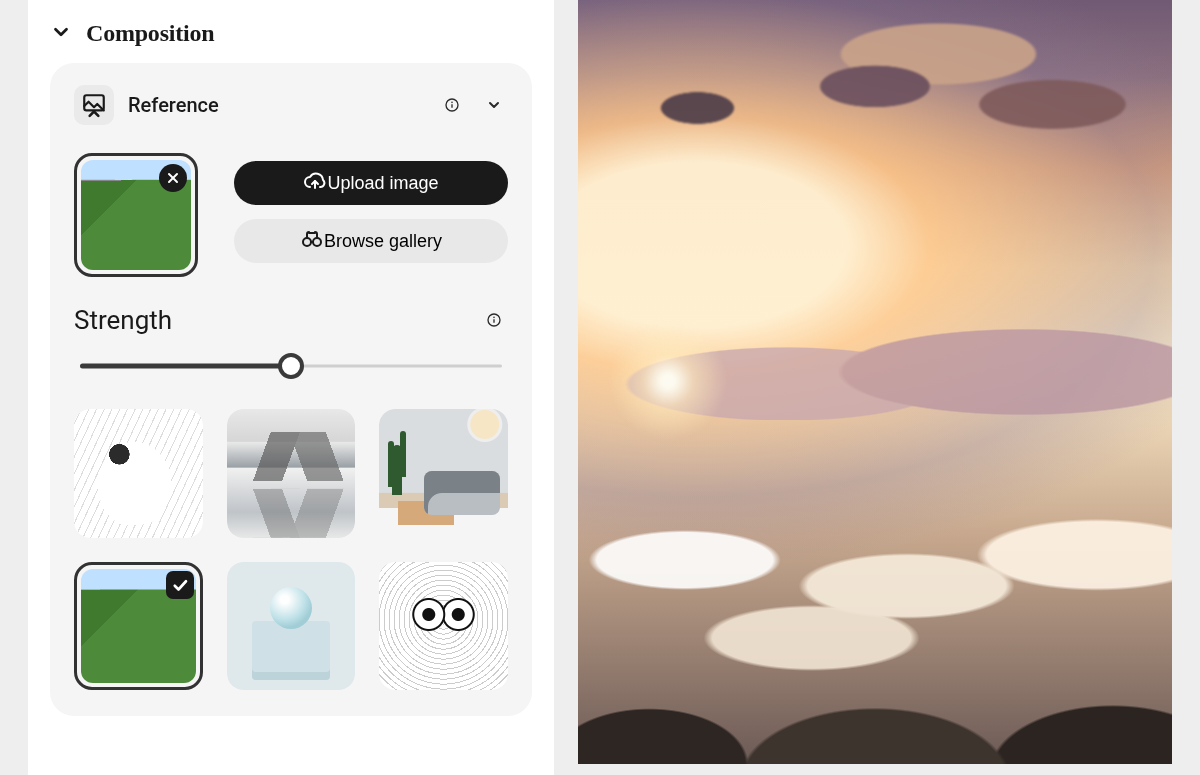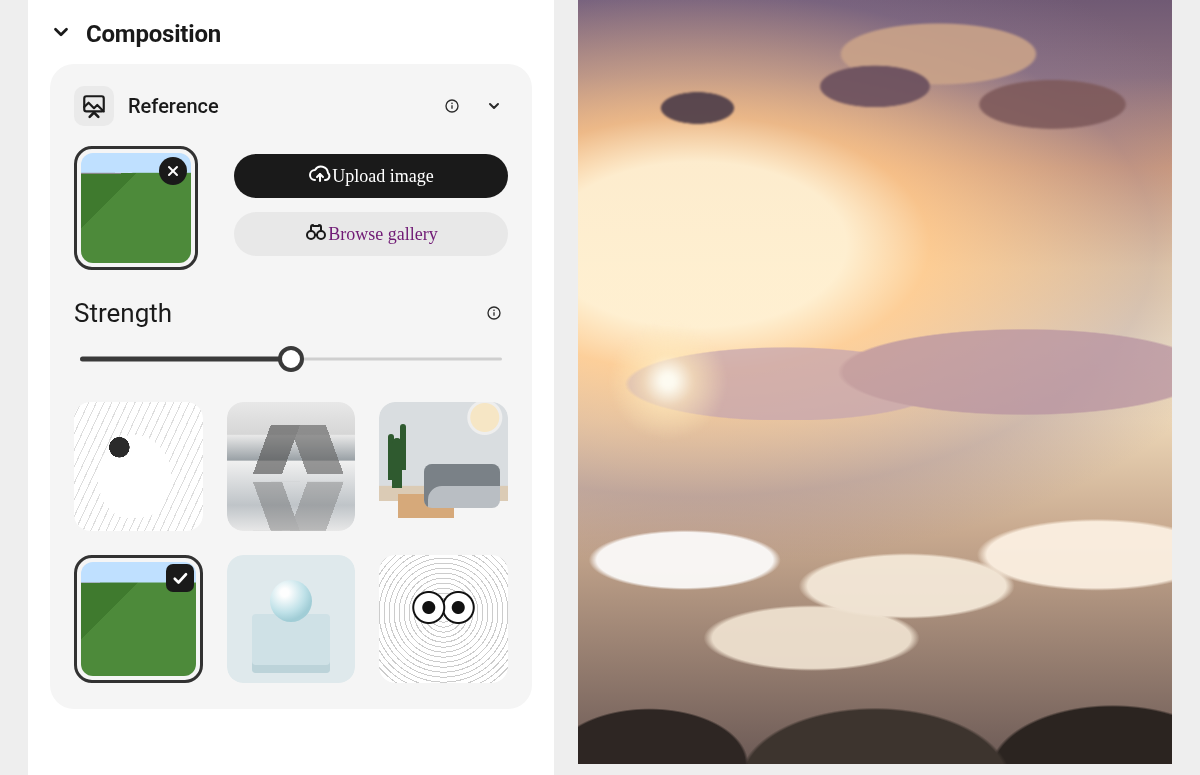--- a/index.html
+++ b/index.html
@@ -40,31 +40,32 @@
     align-items: center;
     gap: 14px;
     margin-bottom: 16px;
   }
   .composition-header .chev svg { width: 22px; height: 22px; }
   .composition-header h2 {
     font-size: 24px;
     font-weight: 700;
     margin: 0;
     letter-spacing: -0.2px;
+    font-family: Liberation Serif, serif;
   }
   .subpanel {
     background: var(--subpanel);
     border-radius: 24px;
     padding: 22px 24px 26px 24px;
   }
   .reference-row {
     display: flex;
     align-items: center;
     gap: 14px;
-    margin-bottom: 20px;
+    margin-bottom: 28px;
   }
   .ref-icon-box {
     width: 40px; height: 40px;
     background: #eaeaea;
     border-radius: 10px;
     display: flex; align-items: center; justify-content: center;
   }
   .ref-icon-box svg { width: 26px; height: 26px; }
   .ref-title {
     font-size: 20px;
@@ -122,25 +123,24 @@
     height: 44px;
     border-radius: 22px;
     border: none;
     display: flex;
     align-items: center;
     justify-content: center;
     font-size: 18px;
     font-weight: 500;
     cursor: pointer;
     padding: 0 20px;
-    font-family: Liberation Serif, serif;
   }
   .pill-btn svg { width: 24px; height: 24px; flex-shrink: 0; }
   .pill-dark  { background: var(--btn-dark);  color: #fff; }
-  .pill-light { background: var(--btn-light); color: #701a75; }
+  .pill-light { background: var(--btn-light); color: #000000; }
 
   .strength-row {
     display: flex;
     align-items: center;
     justify-content: space-between;
     margin-bottom: 18px;
   }
   .strength-row .label { font-size: 26px; font-weight: 400; }
 
   .slider {

